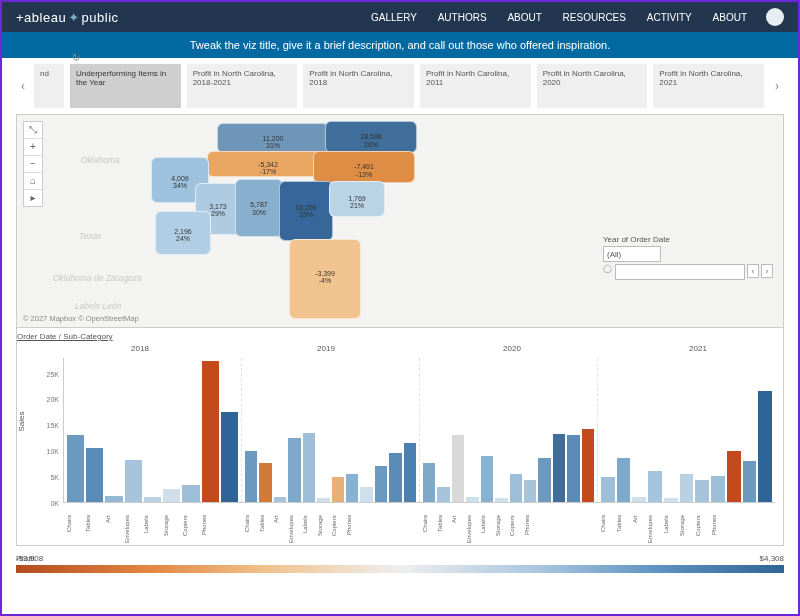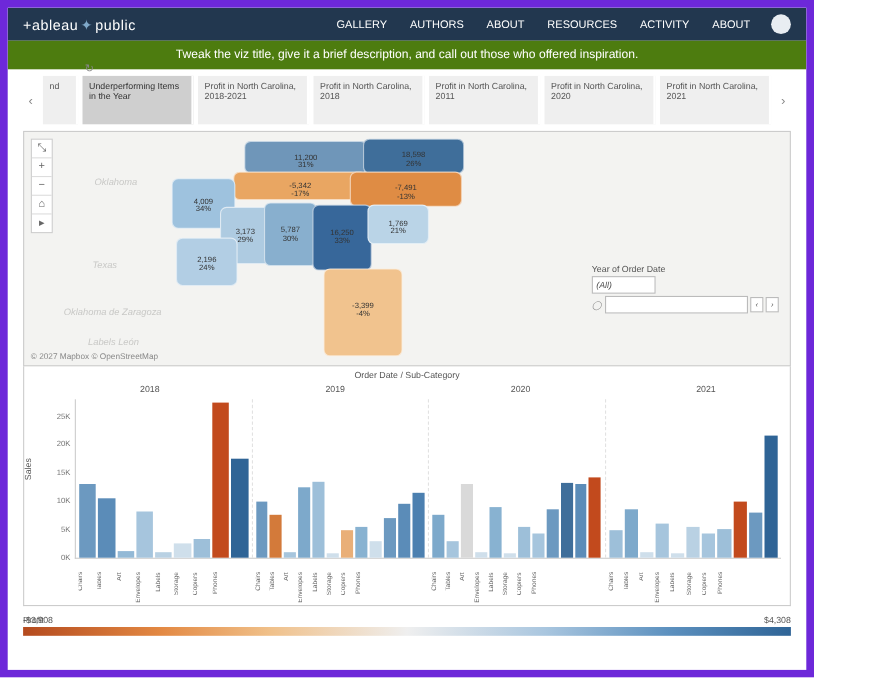--- a/index.html
+++ b/index.html
@@ -1,53 +1,53 @@
 <!DOCTYPE html>
 <html><head>
 <meta charset="utf-8">
 <style>
   html,body{margin:0;padding:0;font-family:Helvetica,Arial,sans-serif;background:#fff;color:#333;}
-  .screen{width:740px;height:616px;border:7px solid #6d28d9;box-sizing:border-box;overflow:hidden;position:relative;}
+  .screen{width:800px;height:616px;border:2px solid #6d28d9;box-sizing:border-box;overflow:hidden;position:relative;}
   
   .topnav{height:30px;background:#22374f;display:flex;align-items:center;color:#fff;font-size:10px;}
   .logo{margin-left:14px;font-size:13px;letter-spacing:.5px;}
   .logo .plus{color:#7fa8c9;margin:0 2px;}
   .nav-spacer{flex:1;}
   .nav-links span{margin:0 9px;cursor:pointer;}
   .avatar{width:18px;height:18px;border-radius:50%;background:#e8edf2;margin:0 14px 0 10px;cursor:pointer;}
   
-  .banner{height:26px;background:#4d7c0f;color:#fff;display:flex;align-items:center;justify-content:center;font-size:11px;}
+  .banner{height:26px;background:#0369a1;color:#fff;display:flex;align-items:center;justify-content:center;font-size:11px;}
   
   .content{padding:6px 14px 0 14px;}
   
   .story{display:flex;align-items:center;gap:4px;}
   .arrow-btn{width:14px;height:44px;display:flex;align-items:center;justify-content:center;color:#888;font-size:12px;cursor:pointer;}
   .story-tab{flex:1;height:44px;background:#efefef;border-right:2px solid #fff;padding:5px 6px;font-size:8px;color:#555;line-height:1.15;box-sizing:border-box;cursor:pointer;position:relative;}
   .story-tab.active{background:#cfcfcf;color:#333;}
   .story-tab.first{flex:0 0 32px;}
   .refresh{position:absolute;top:-12px;left:2px;font-size:10px;color:#888;}
   
   .map-panel{position:relative;border:1px solid #ccc;height:212px;margin-top:6px;background:#f3f3f1;overflow:hidden;}
   .map-tools{position:absolute;left:6px;top:6px;width:18px;background:#fff;border:1px solid #ccc;font-size:10px;color:#666;text-align:center;z-index:5;}
   .map-tools div{height:16px;line-height:16px;border-bottom:1px solid #ddd;cursor:pointer;}
   .map-tools div:last-child{border-bottom:none;}
   .map-attr{position:absolute;left:6px;bottom:4px;font-size:7.5px;color:#888;}
   .yod{position:absolute;right:10px;top:120px;width:170px;font-size:8px;color:#555;margin-left:36px;}
-  .yod-box{display:flex;align-items:center;gap:2px;margin-top:2px;font-style:italic;}
+  .yod-box{display:flex;gap:2px;margin-top:2px;}
   .yod-select{border:1px solid #bbb;height:14px;width:50px;background:#fff;padding:0 3px;font-size:8px;display:flex;align-items:center;}
   .yod-slider{flex:1;height:14px;border:1px solid #bbb;background:#fff;position:relative;}
   .yod-ticks{display:flex;gap:2px;}
   .yod-ticks span{width:10px;height:12px;border:1px solid #bbb;background:#fff;font-size:7px;display:flex;align-items:center;justify-content:center;cursor:pointer;}
   
   .state{position:absolute;font-size:7px;color:#333;text-align:center;}
   .state .lbl{position:absolute;width:60px;left:50%;transform:translateX(-50%);top:38%;line-height:1.05;}
   .bglabel{position:absolute;font-size:8.5px;color:#c8c8c6;font-style:italic;}
   
   .bar-section{border:1px solid #ccc;border-top:none;height:218px;position:relative;box-sizing:border-box;}
-  .bar-title{position:absolute;top:4px;width:100%;text-align:center;font-size:8px;color:#555;}
+  .bar-title{position:absolute;top:4px;width:100%;text-align:left;font-size:8px;color:#555;text-decoration:underline;}
   .years{position:absolute;top:16px;left:46px;right:8px;display:flex;font-size:8px;color:#555;gap:32px;}
   .years div{flex:1;text-align:center;}
   .ylab{position:absolute;left:4px;top:50%;transform:rotate(-90deg) translateX(10px);transform-origin:left;font-size:8px;color:#555;}
   .yaxis{position:absolute;left:24px;top:30px;bottom:42px;width:20px;font-size:7px;color:#777;}
   .yaxis div{position:absolute;right:2px;transform:translateY(50%);}
   .plot{position:absolute;left:46px;right:8px;top:30px;bottom:42px;border-left:1px solid #ccc;border-bottom:1px solid #ccc;display:flex;}
   .year-group{flex:1;border-right:1px dashed #e2e2e2;display:flex;align-items:flex-end;gap:2px;padding:0 3px;box-sizing:border-box;}
   .year-group:last-child{border-right:none;}
   .bar{flex:1;min-width:4px;}
   .xlabels{position:absolute;left:46px;right:8px;bottom:2px;display:flex;}

